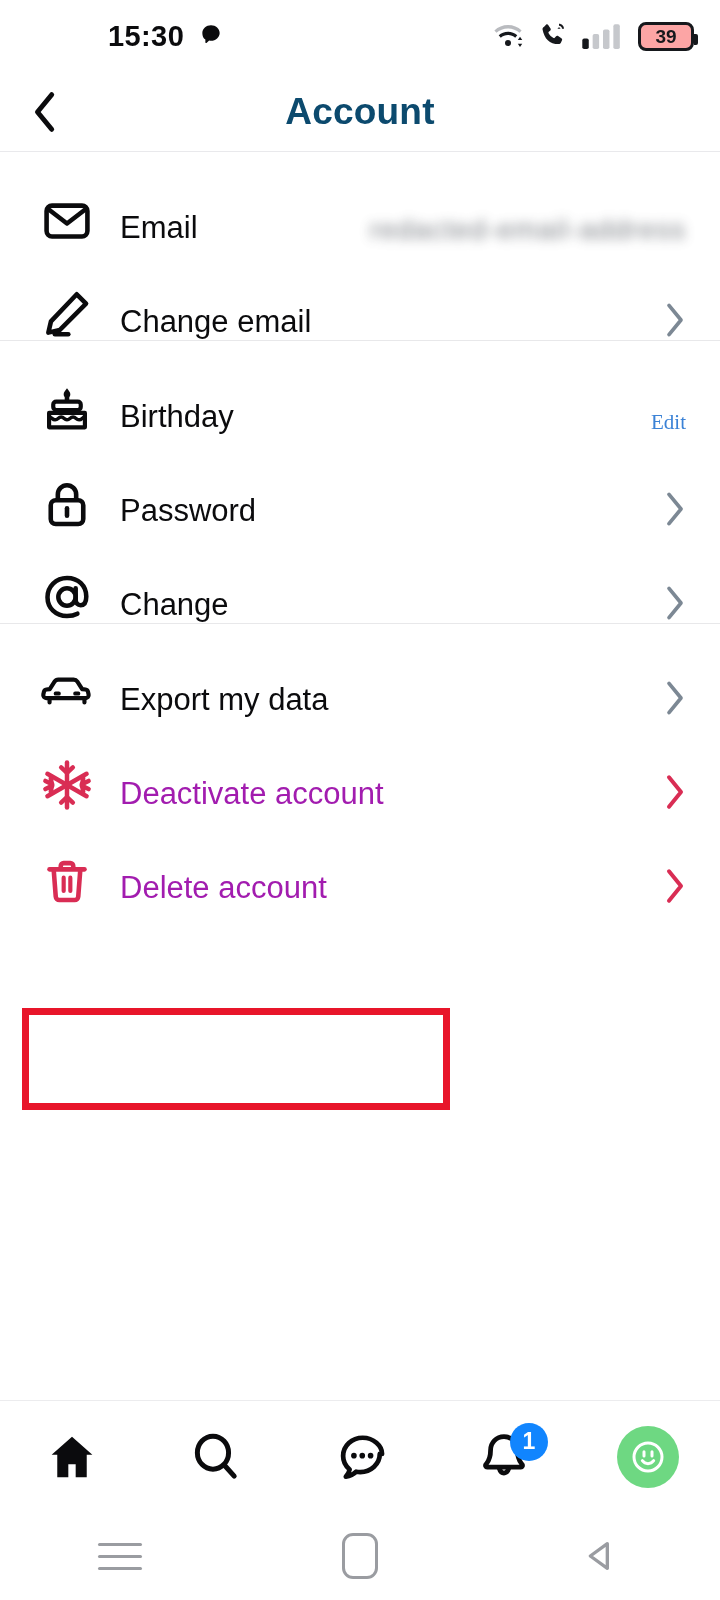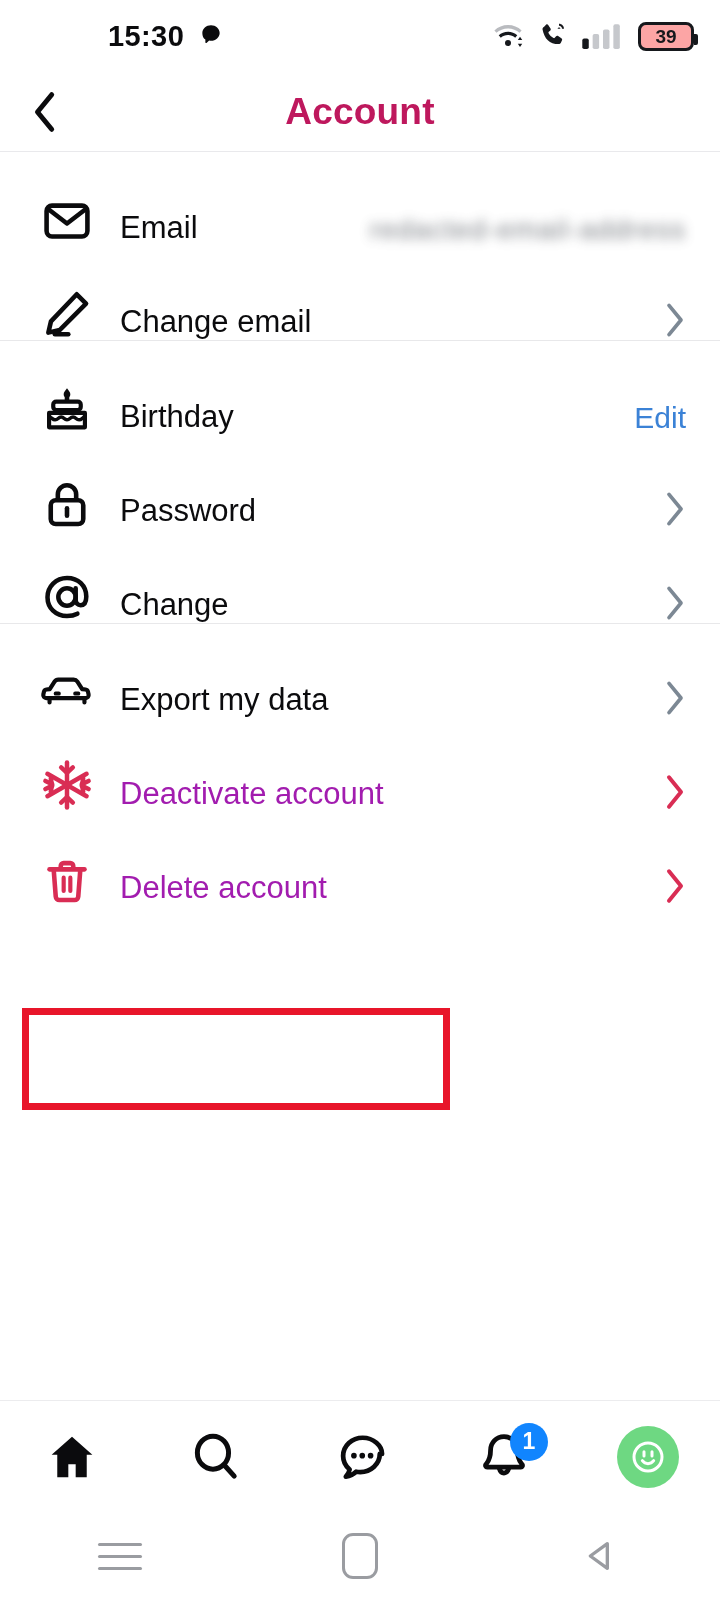--- a/index.html
+++ b/index.html
@@ -46,21 +46,21 @@
     position:relative;
     border-bottom:1.5px solid #e9e9ec;
   }
   .back-btn {
     width:76px; height:80px;
     display:flex; align-items:center; justify-content:center;
     margin-left:6px;
   }
   .page-title {
     position:absolute; left:0; right:0; text-align:center;
-    font-size:37px; font-weight:700; color:#be185d; letter-spacing:.2px;
+    font-size:37px; font-weight:700; color:#0c4a6e; letter-spacing:.2px;
     pointer-events:none;
   }
 
   
   .content { flex:1 1 auto; display:flex; flex-direction:column; }
   .section { background:#fff; }
   .section + .section { border-top:1.5px solid #e8e8ea; }
 
   .row {
     display:flex; align-items:flex-end;
@@ -71,21 +71,21 @@
     width:58px; flex:0 0 58px;
     display:flex; align-items:center; justify-content:center;
   }
   .row .label {
     margin-left:24px;
     font-size:31px; color:#0b0b0d; font-weight:400;
     white-space:nowrap;
   }
   .row .spacer { flex:1 1 auto; }
   .row .chev { width:40px; display:flex; align-items:center; justify-content:flex-end; }
-  .row .edit-link { font-size:30px; color:#3b82d6; font-weight:400; }
+  .row .edit-link { font-size:21px; color:#3b82d6; font-weight:400;font-family:Liberation Serif, serif; }
 
   .row.danger .label { color:#a21caf; }
 
   .email-value {
     font-size:28px; color:#4a4f57; letter-spacing:1px;
     filter:blur(6px);
     opacity:.72;
     white-space:nowrap;
     overflow:hidden;
     max-width:330px;

